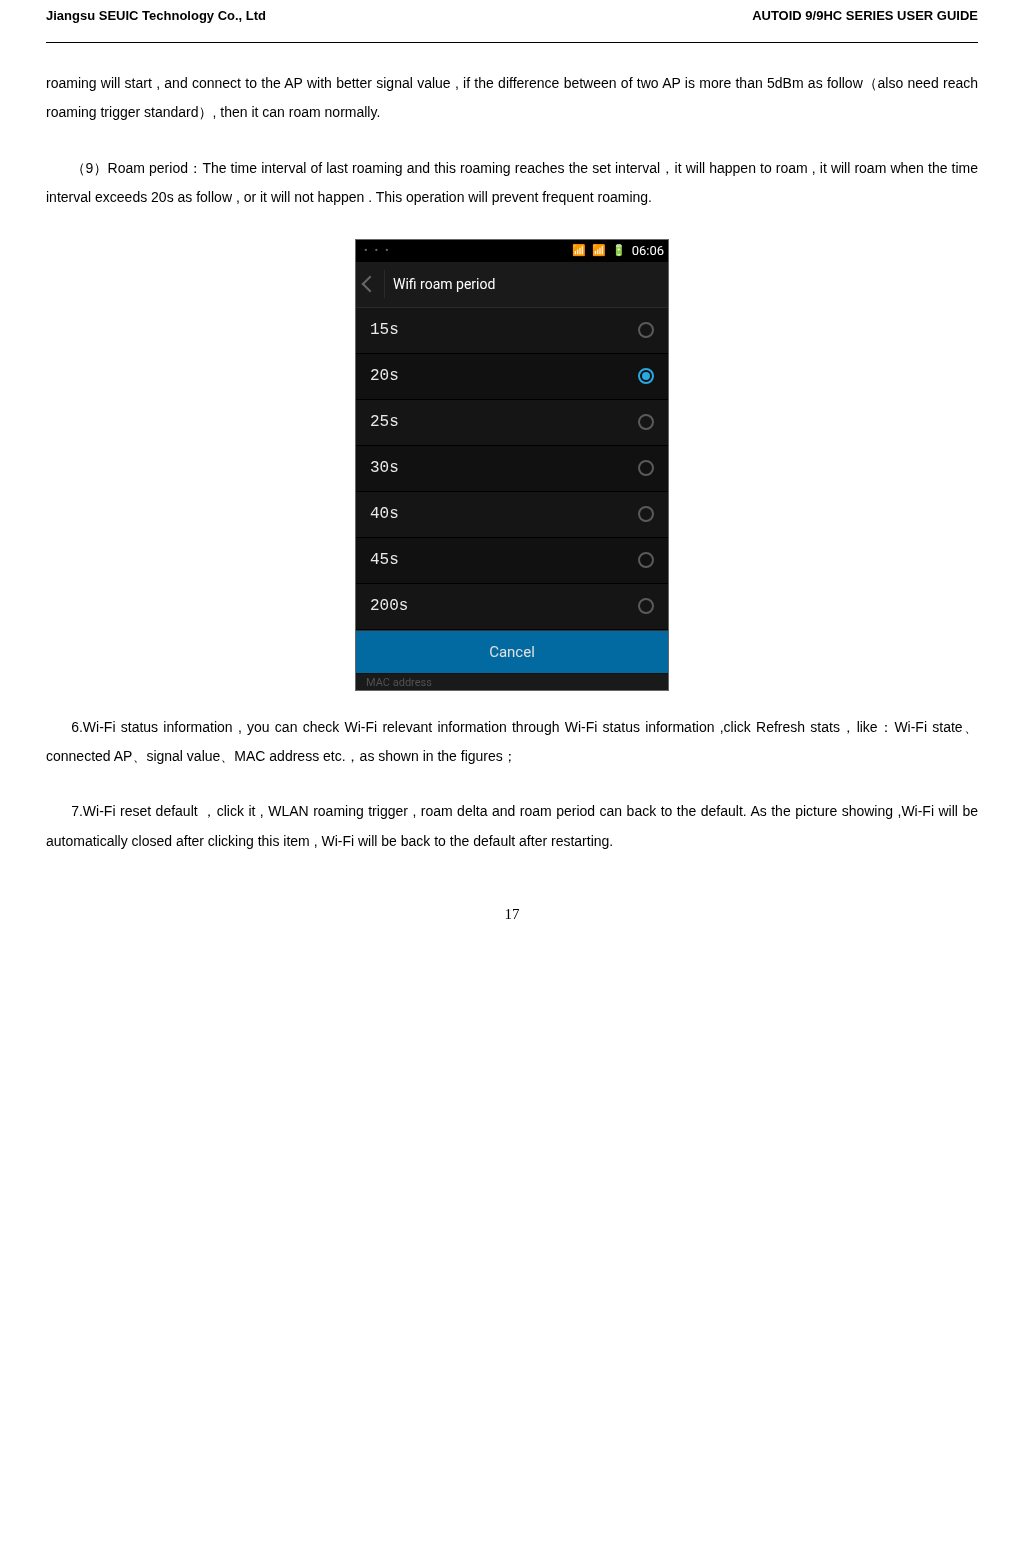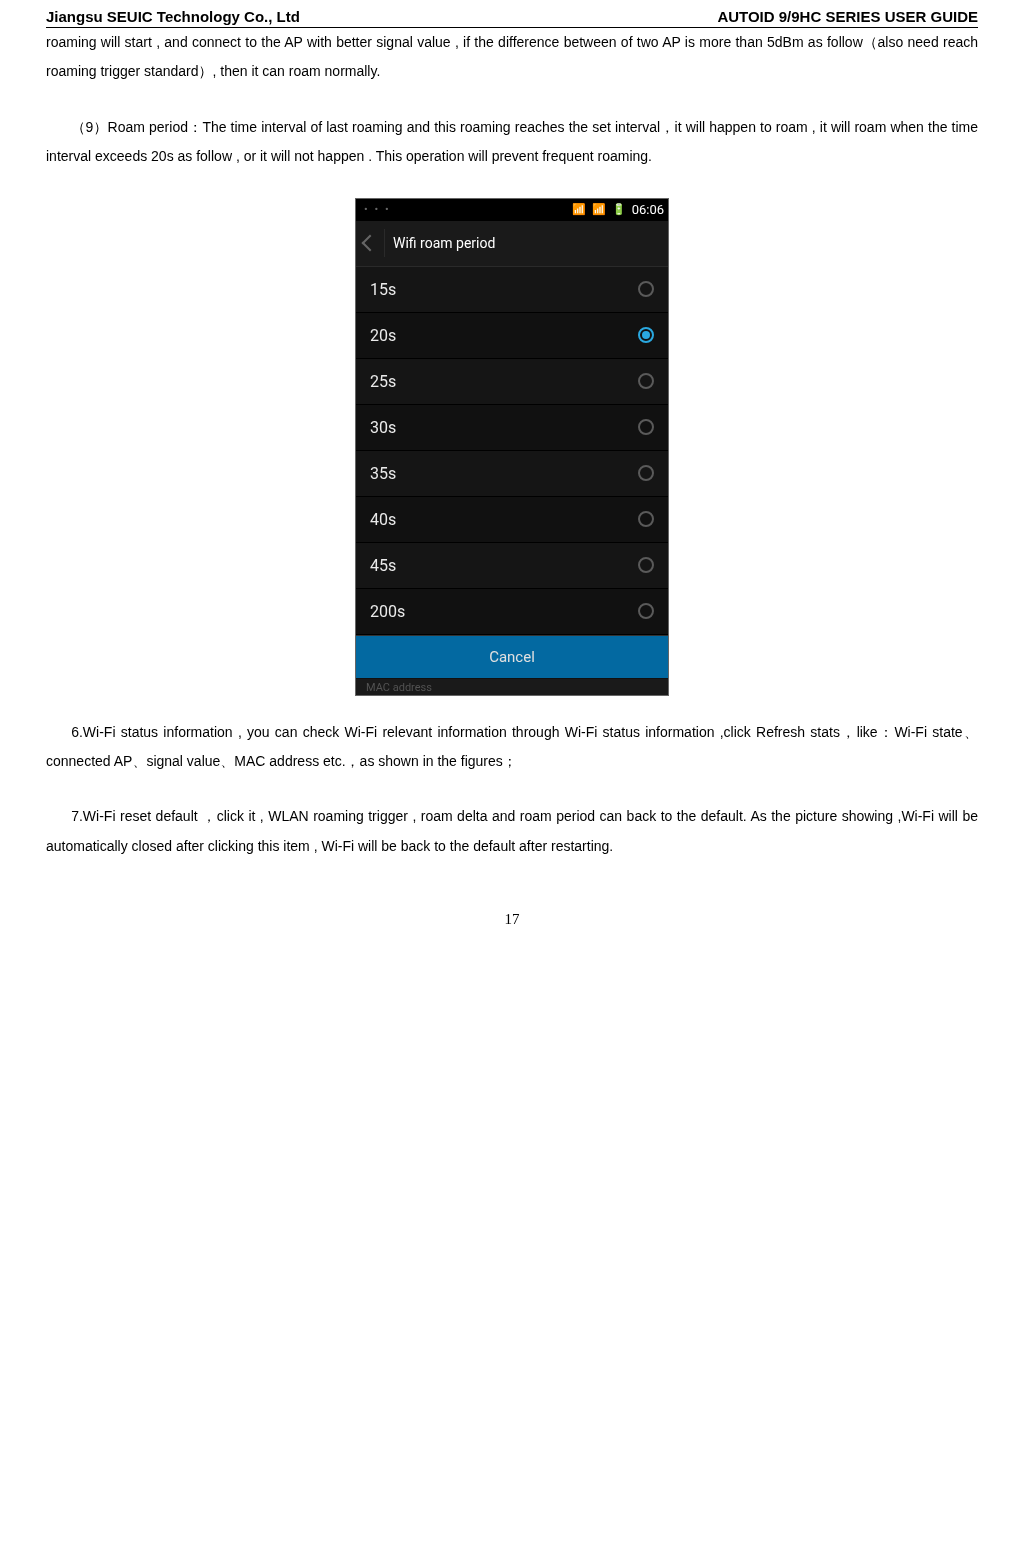--- a/index.html
+++ b/index.html
@@ -11,23 +11,24 @@
     margin: 0 auto;
     padding: 0;
   }
   .page {
     padding: 8px 46px 40px 46px;
   }
   .header-row {
     display: flex;
     justify-content: space-between;
     font-weight: bold;
-    font-size: 15px;
-    padding-bottom: 2px;
+    font-size: 13px;
+    padding-bottom: 19px;
     border-bottom: 1px solid #000;
+    margin-bottom: 26px;
   }
   .body-text {
     font-size: 14px;
     line-height: 2.1;
     text-align: justify;
     margin-bottom: 26px;
   }
   .indent { text-indent: 1.8em; }
   .screenshot-wrap {
     display: flex;
@@ -84,20 +85,21 @@
   .row {
     height: 46px;
     display:flex;
     align-items:center;
     justify-content: space-between;
     padding: 12px 14px;
     background:#151515;
     border-bottom:1px solid #000;
     color:#eaeaea;
     font-size:16px;
+    font-family:Liberation Mono, monospace;
   }
   .row:nth-child(even){ background:#111; }
   .radio {
     width:16px; height:16px;
     border:2px solid #5a5a5a;
     border-radius:50%;
     position:relative;
   }
   .radio.selected {
     border-color:#2aa8e0;
@@ -177,24 +179,20 @@
         </div>
         <div class="row">
           <span>25s</span>
           <span class="radio"></span>
         </div>
         <div class="row">
           <span>30s</span>
           <span class="radio"></span>
         </div>
         <div class="row">
-          <span>35s</span>
-          <span class="radio"></span>
-        </div>
-        <div class="row">
           <span>40s</span>
           <span class="radio"></span>
         </div>
         <div class="row">
           <span>45s</span>
           <span class="radio"></span>
         </div>
         <div class="row">
           <span>200s</span>
           <span class="radio"></span>

